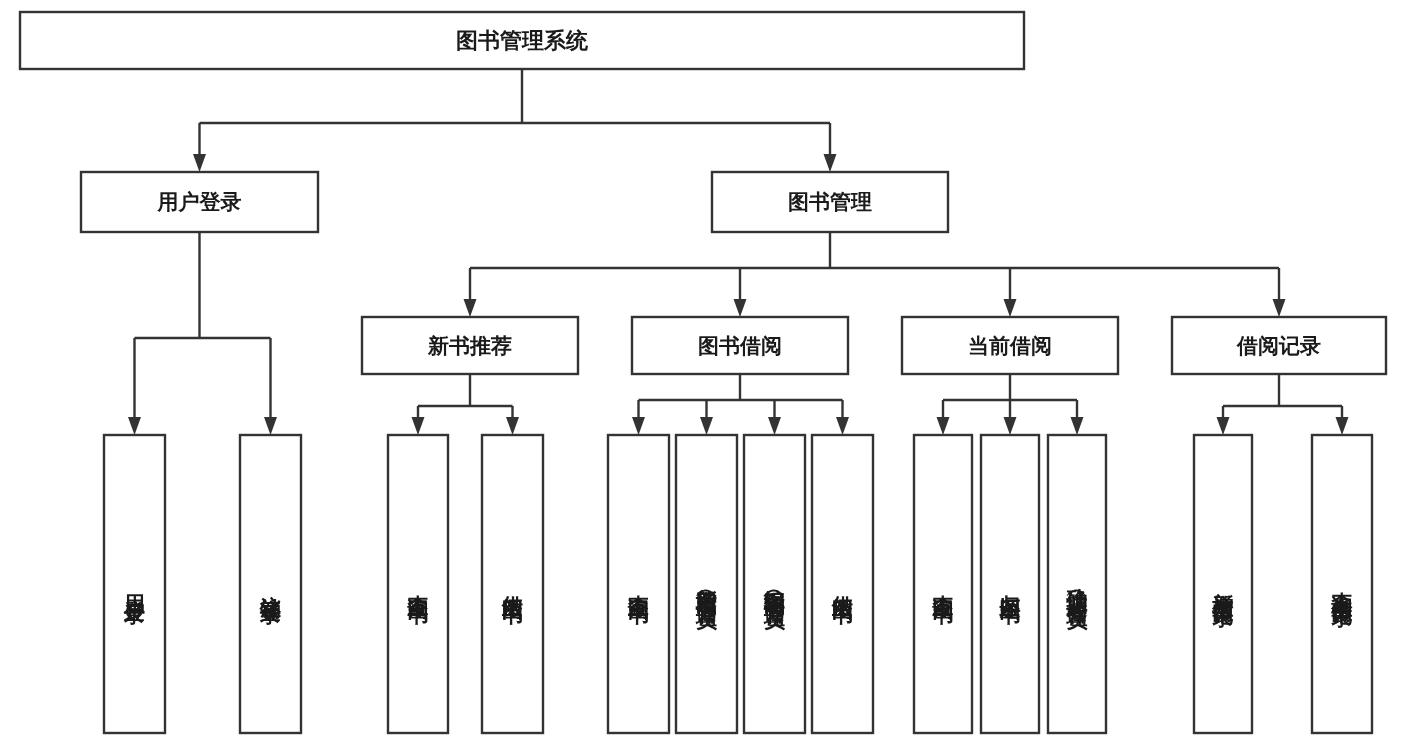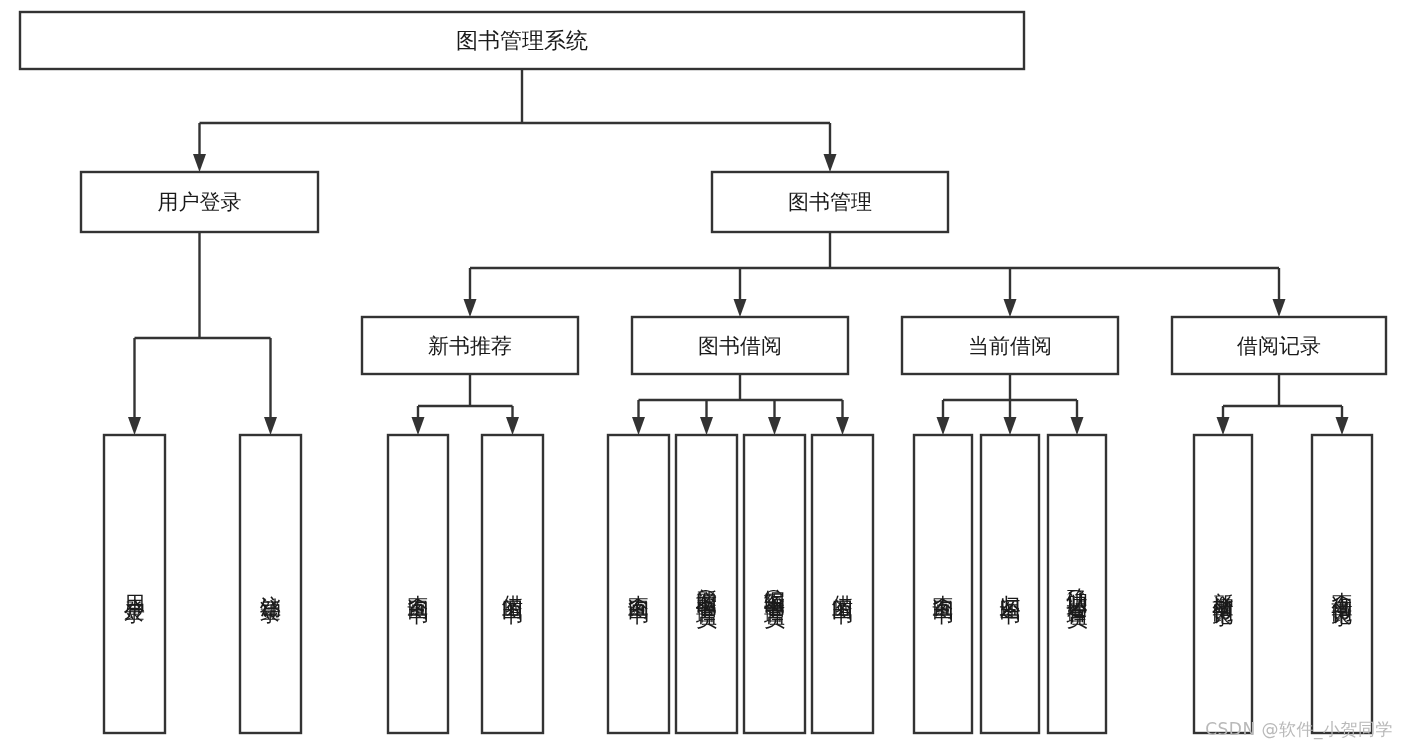--- a/index.html
+++ b/index.html
@@ -12,20 +12,21 @@
     width: 1405px;
     height: 747px;
     overflow: hidden;
     font-family: "DejaVu Sans", "Liberation Sans", sans-serif;
   }
   #diagram-root {
     position: relative;
     width: 1405px;
     height: 747px;
     background: #ffffff;
+    font-weight: bold;
   }
   svg#diagram-svg {
     position: absolute;
     top: 0;
     left: 0;
     width: 1405px;
     height: 747px;
     display: block;
   }
   .node-box {
@@ -183,14 +184,13 @@
       <div class="leaf-label" style="left: 608px; top: 435px; width: 61px; height: 298px;">查询图书</div>
       <div class="leaf-label" style="left: 676px; top: 435px; width: 61px; height: 298px;">新增图书（管理员）</div>
       <div class="leaf-label" style="left: 744px; top: 435px; width: 61px; height: 298px;">编辑图书（管理员）</div>
       <div class="leaf-label" style="left: 812px; top: 435px; width: 61px; height: 298px;">借阅图书</div>
       <div class="leaf-label" style="left: 914px; top: 435px; width: 58px; height: 298px;">查询图书</div>
       <div class="leaf-label" style="left: 981px; top: 435px; width: 58px; height: 298px;">归还图书</div>
       <div class="leaf-label" style="left: 1048px; top: 435px; width: 58px; height: 298px;">确认归还（管理员）</div>
       <div class="leaf-label" style="left: 1194px; top: 435px; width: 58px; height: 298px;">新增借阅记录</div>
       <div class="leaf-label" style="left: 1312px; top: 435px; width: 60px; height: 298px;">查询借阅记录</div>
     </div>
-  <div class="watermark">CSDN @软件_小贺同学</div>
 </div>
 
 </body></html>

